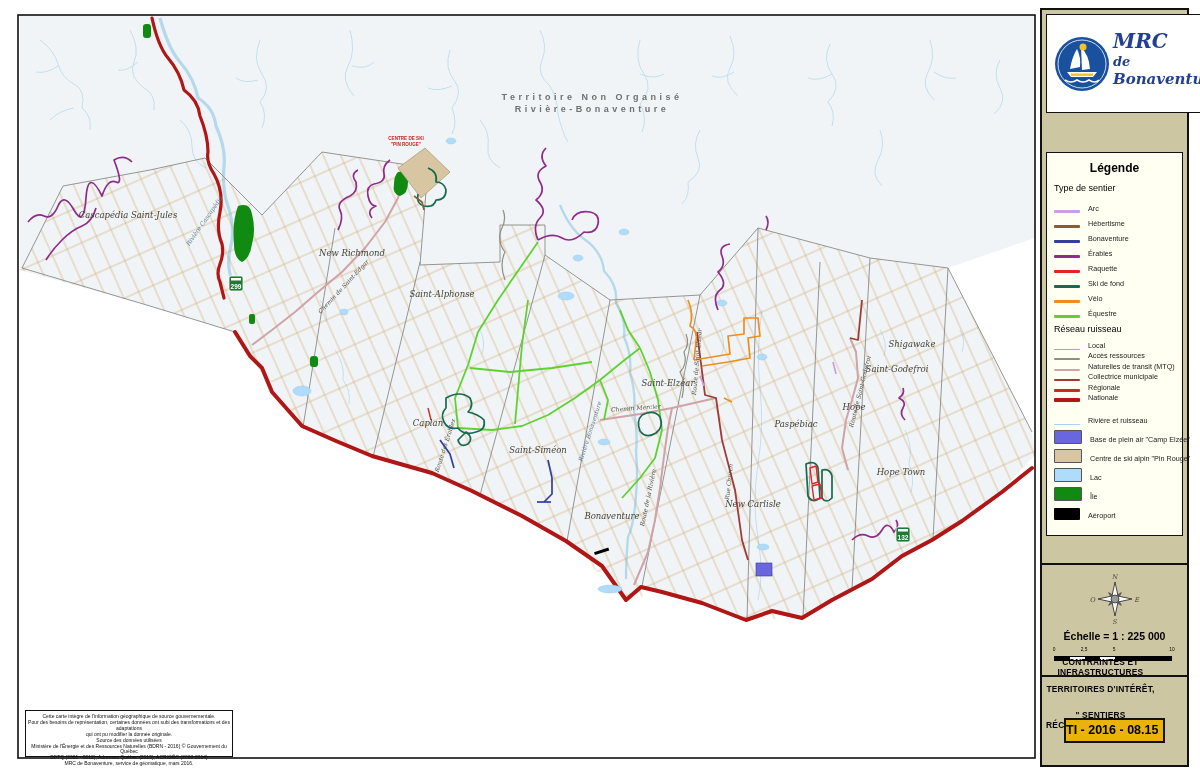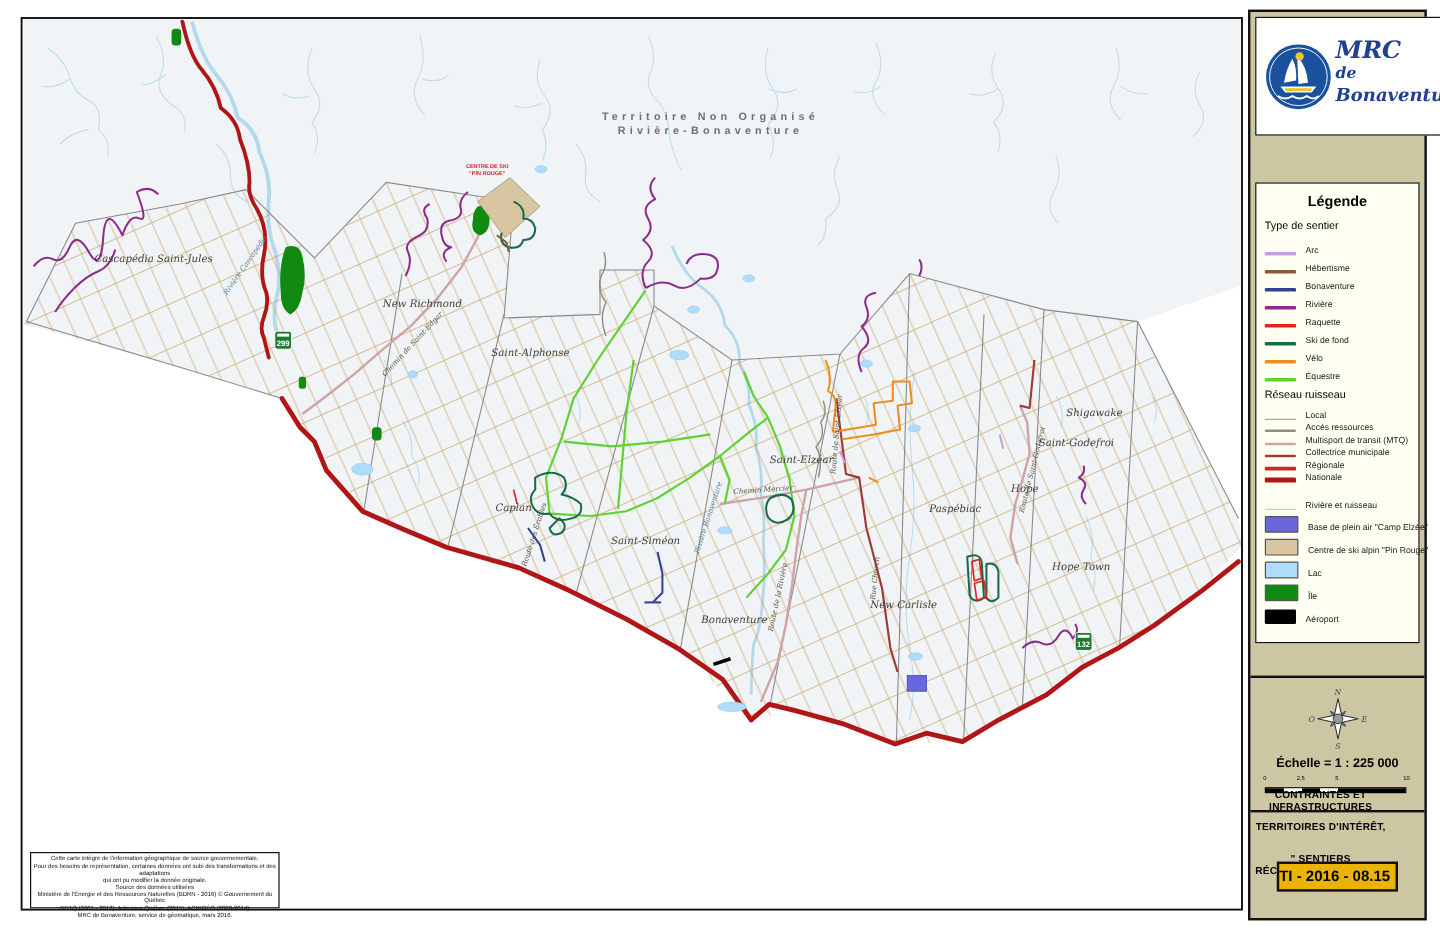--- a/index.html
+++ b/index.html
@@ -348,21 +348,21 @@
       <div class="lrow">
         <div class="sw swl sw-heb"></div>
         <div class="lbl">Hébertisme</div>
         </div>
       <div class="lrow">
         <div class="sw swl sw-mul"></div>
         <div class="lbl">Bonaventure</div>
         </div>
       <div class="lrow">
         <div class="sw swl sw-ped"></div>
-        <div class="lbl">Rivière</div>
+        <div class="lbl">Érables</div>
         </div>
       <div class="lrow">
         <div class="sw swl sw-raq"></div>
         <div class="lbl">Raquette</div>
         </div>
       <div class="lrow">
         <div class="sw swl sw-ski"></div>
         <div class="lbl">Ski de fond</div>
         </div>
       <div class="lrow">
@@ -378,21 +378,21 @@
       <div class="lrow road">
         <div class="sw sw-loc"></div>
         <div class="lbl">Local</div>
         </div>
       <div class="lrow road">
         <div class="sw sw-acc"></div>
         <div class="lbl">Accès ressources</div>
         </div>
       <div class="lrow road">
         <div class="sw sw-ctr"></div>
-        <div class="lbl">Multisport de transit (MTQ)</div>
+        <div class="lbl">Naturelles de transit (MTQ)</div>
         </div>
       <div class="lrow road">
         <div class="sw sw-cmu"></div>
         <div class="lbl">Collectrice municipale</div>
         </div>
       <div class="lrow road">
         <div class="sw sw-reg"></div>
         <div class="lbl">Régionale</div>
         </div>
       <div class="lrow road">

